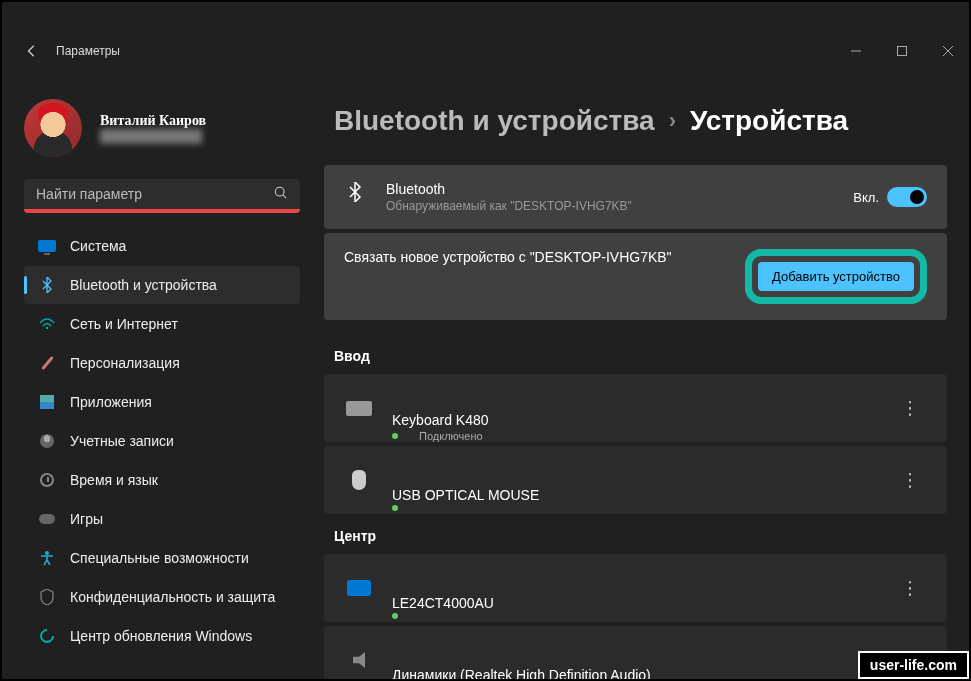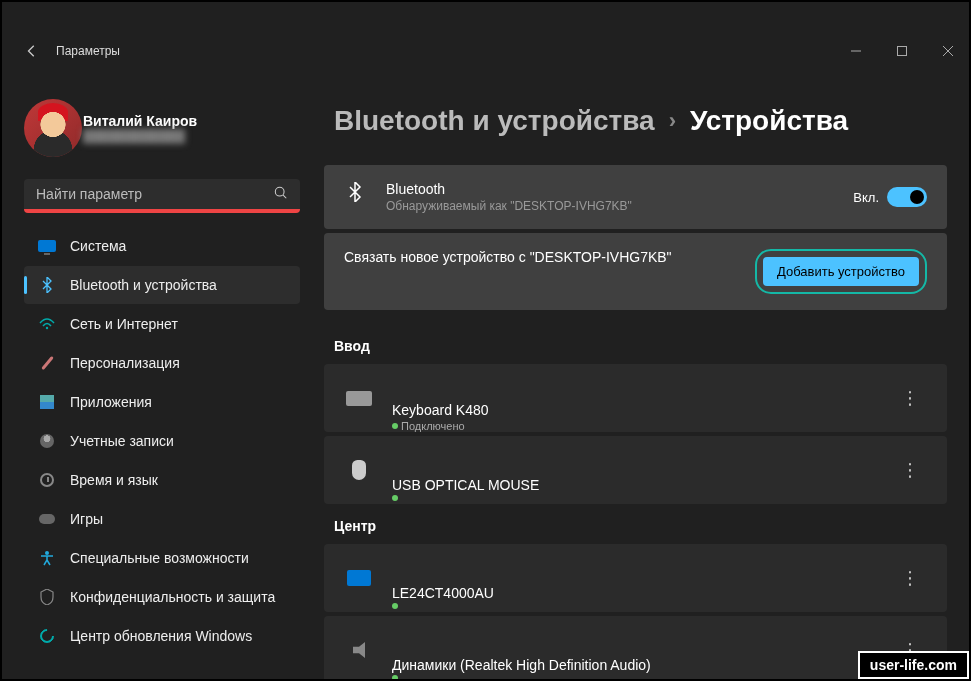--- a/index.html
+++ b/index.html
@@ -22,21 +22,21 @@
   width: 32px; height: 32px;
   display: flex; align-items: center; justify-content: center;
   color: #ccc; font-size: 16px;
   margin-right: 8px;
 }
 .app-title { font-size: 12px; color: #ddd; }
 .win-controls { margin-left: auto; display: flex; }
 .win-btn { width: 46px; height: 32px; display:flex; align-items:center; justify-content:center; color:#aaa;}
 .content { display: flex; height: calc(100% - 48px); }
 .sidebar { width: 310px; padding: 8px 4px 0 18px; flex-shrink: 0; }
-.profile { display:flex; align-items:center; gap:1px; padding: 16px 6px 18px 6px; }
+.profile { display:flex; align-items:center; gap:18px; padding: 16px 6px 18px 6px; font-family: Liberation Serif, serif; }
 .avatar {
   width: 58px; height: 58px; border-radius: 50%;
   background: linear-gradient(135deg,#c03838 0%,#8f2a2a 100%);
   position: relative; overflow:hidden; flex-shrink:0;
 }
 .avatar::after{
   content:""; position:absolute; inset:8px 8px 0 8px;
   background: radial-gradient(circle at 50% 35%, #f3c99a 0 32%, transparent 33%),
               radial-gradient(circle at 50% 85%, #2a2a2a 0 40%, transparent 41%);
 }
@@ -92,38 +92,38 @@
   display:flex; gap:20px;
 }
 .card.pair { margin-bottom: 28px; }
 .card-ic{width:22px;height:22px;display:flex;align-items:center;justify-content:center;color:#fff;flex-shrink:0;}
 .card-body{flex:1;}
 .card-title{font-size:14px;}
 .card-sub{font-size:12px;color:#999;margin-top:2px;}
 .toggle-wrap{display:flex;align-items:center;gap:8px;font-size:13px;margin-left:45px;}
 .toggle{width:40px;height:20px;background:#4cc2ff;border-radius:10px;position:relative;}
 .toggle::after{content:"";position:absolute;right:3px;top:3px;width:14px;height:14px;background:#000;border-radius:50%;}
-.pair-callout{border:2px solid #14b8a6;border-radius:16px;padding:6px;margin-left:auto;}
+.pair-callout{border:7px solid #14b8a6;border-radius:16px;padding:6px;margin-left:auto;}
 .add-btn{
   background:#4cc2ff;color:#000;font-size:13px;
   padding:7px 14px;border-radius:4px;border:none;
 }
 .section-title{font-size:14px;font-weight:600;margin:14px 0 10px 10px;}
 .device-row{
   background:#2b2b2b;border-radius:4px;height:68px;
   display:flex;align-items:center;padding:0 22px;gap:20px;margin-bottom:4px;
 }
 .dev-ic{width:26px;height:20px;flex-shrink:0;display:flex;align-items:center;justify-content:center;}
 .ic-kbd{width:26px;height:15px;background:#999;border-radius:2px;}
 .ic-mouse{width:14px;height:20px;background:#ccc;border-radius:7px 7px 9px 9px;}
 .ic-mon{width:24px;height:16px;background:#0078d4;border-radius:2px;}
 .ic-spk{width:12px;height:16px;background:#888;clip-path:polygon(0 30%,50% 30%,100% 0,100% 100%,50% 70%,0 70%);}
 .dev-body{flex:1;margin-top:37px;}
 .dev-name{font-size:14px;}
-.dev-status{font-size:11px;color:#aaa;margin-top:2px;display:flex;align-items:center;gap:3px;}
+.dev-status{font-size:11px;color:#aaa;margin-top:2px;display:flex;align-items:center;gap:21px;}
 .dot{width:6px;height:6px;background:#6c6;border-radius:50%;}
 .more-btn{color:#ccc;font-size:18px;width:30px;text-align:center;}
 .watermark{
   position:absolute;right:2px;bottom:2px;
   background:#000;border:2px solid #fff;color:#fff;
   font-size:14px;font-weight:bold;padding:4px 10px;font-family:Arial;
 }
 </style>
 </head>
 <body>

